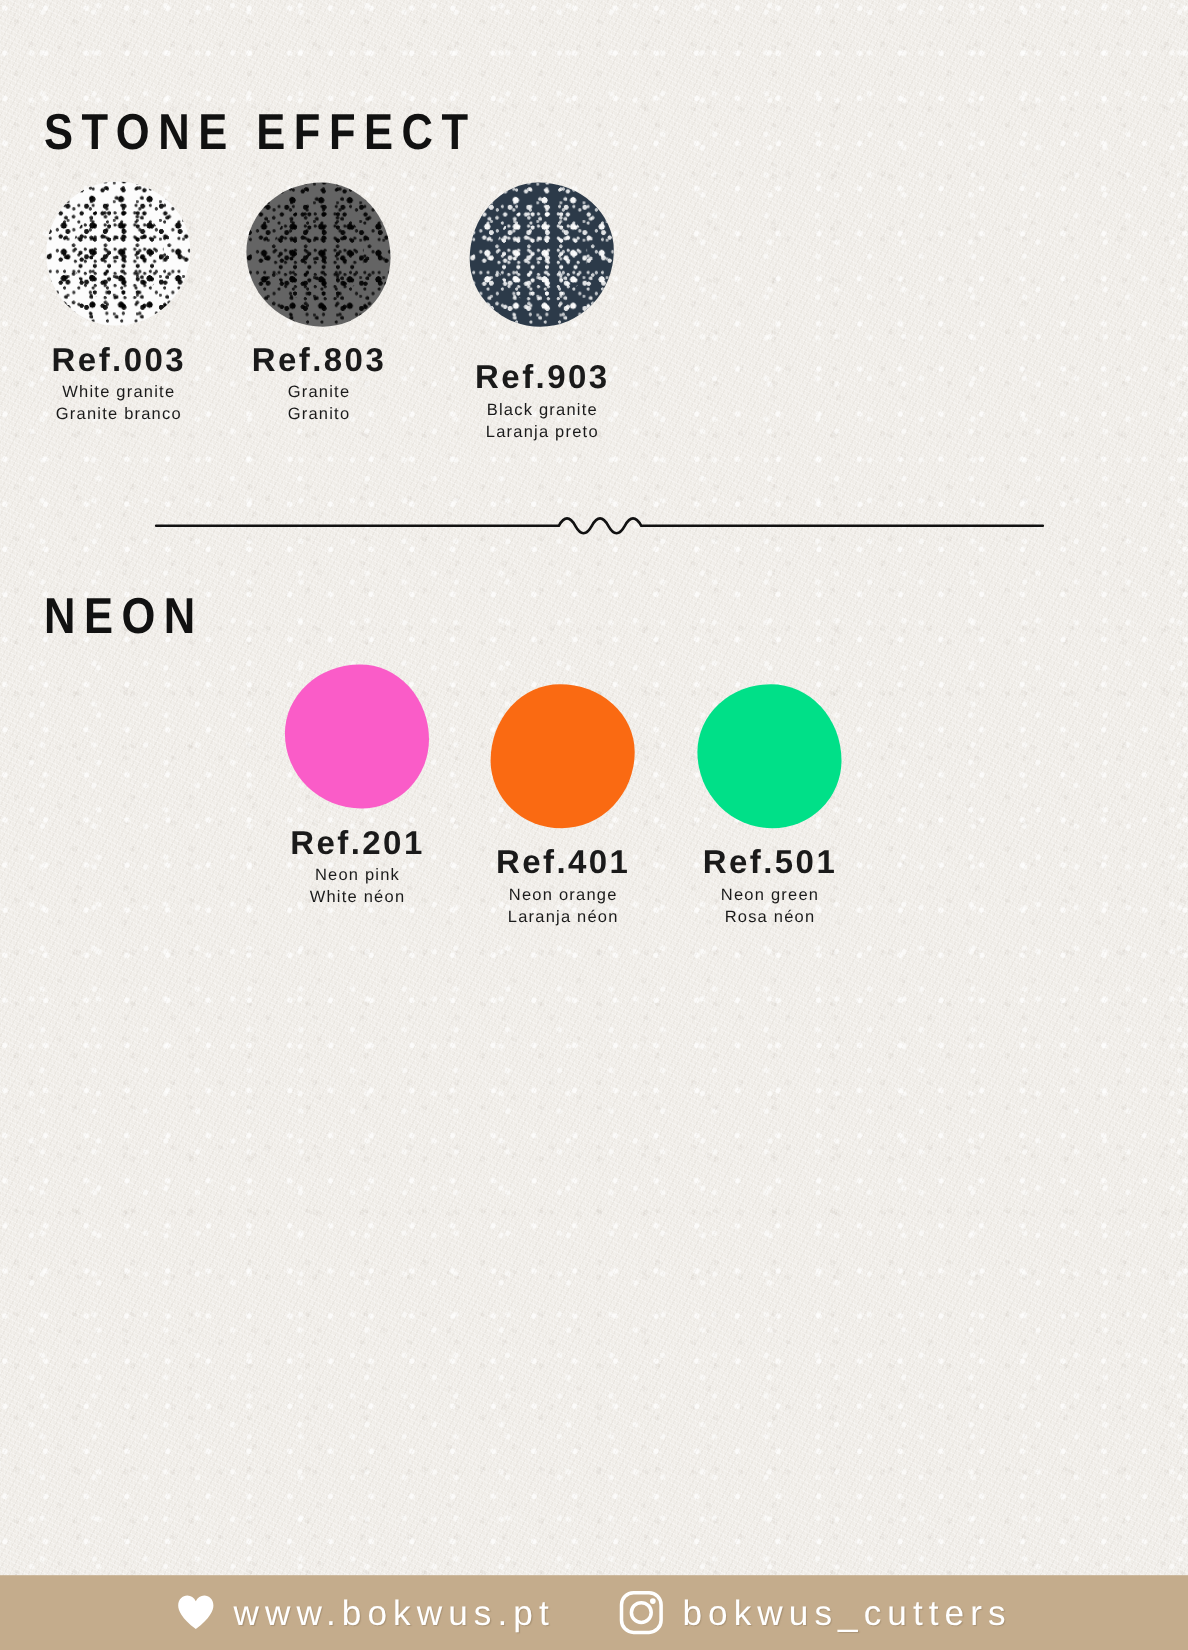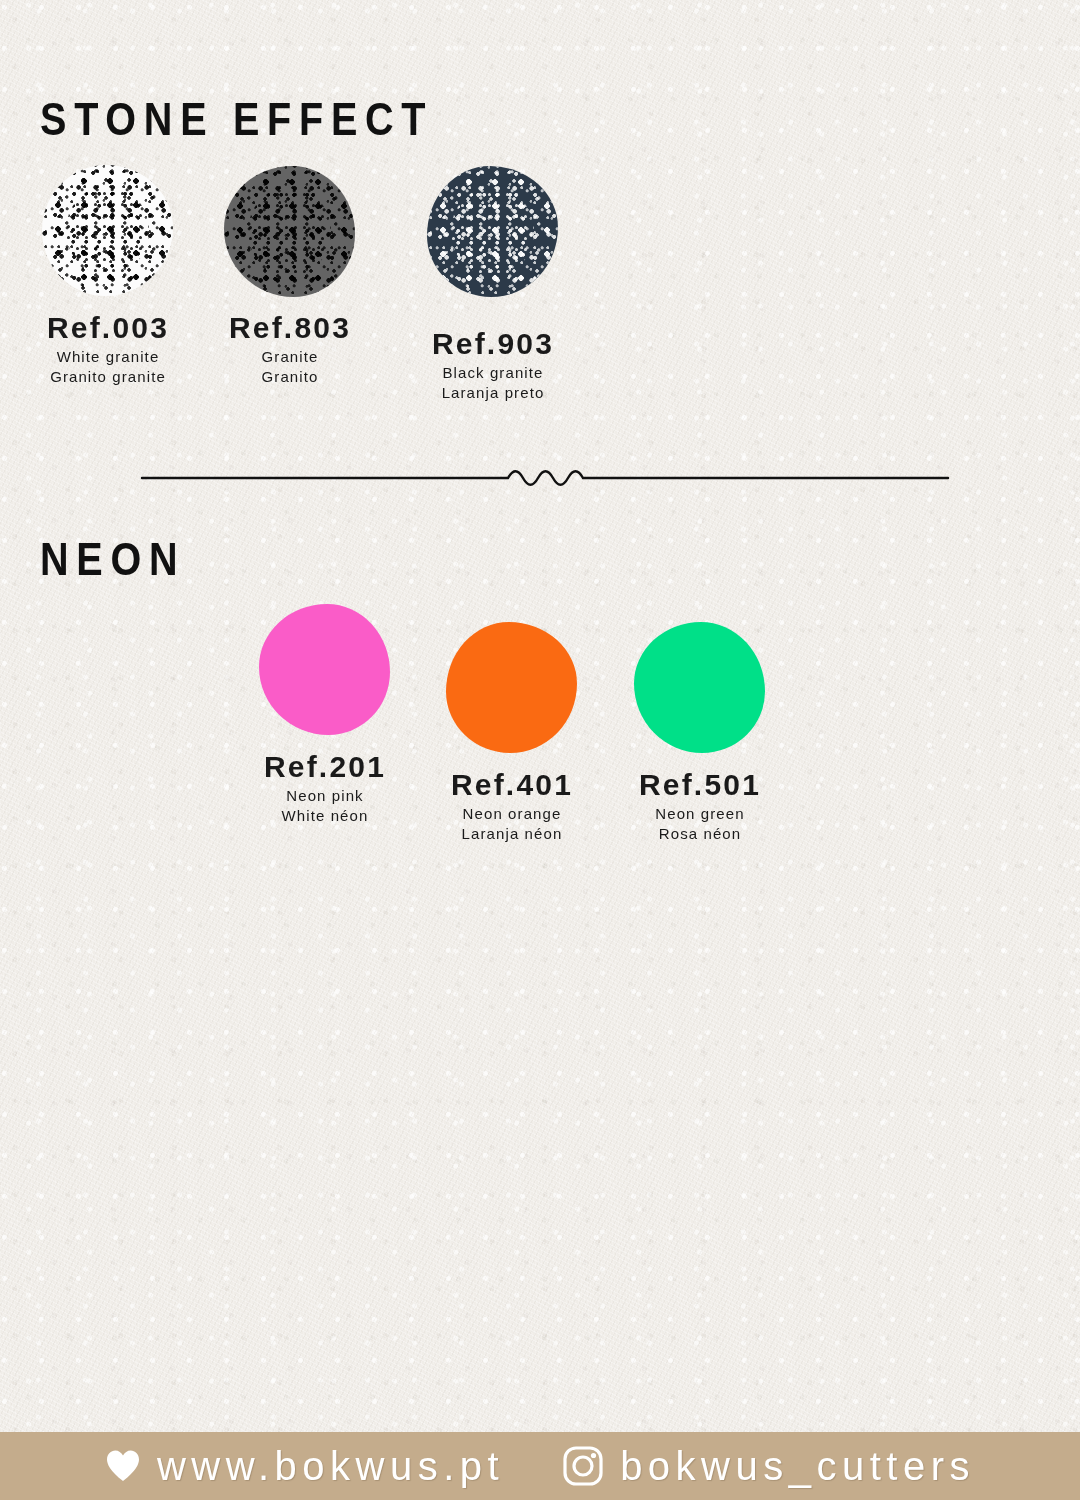--- a/index.html
+++ b/index.html
@@ -160,21 +160,21 @@
     height: 68px;
     background: #C4AC8C;
     display: flex;
     align-items: center;
     justify-content: center;
     gap: 16px;
     z-index: 3;
   }
   .footer-text {
     font-family: "Liberation Sans Narrow", "Liberation Sans", sans-serif;
-    font-size: 40px;
+    font-size: 32px;
     font-weight: 400;
     color: #FFFFFF;
     letter-spacing: 5.5px;
     white-space: nowrap;
     text-shadow: 1px 1px 1px rgba(120,100,75,.35);
   }
   #footer-gap { width: 26px; }
   .footer-icon { display: flex; align-items: center; }
 </style>
 </head>
@@ -186,21 +186,21 @@
 
   <div id="title-stone" class="section-title">STONE EFFECT</div>
 
   <div class="swatch-group" style="left:42px; top:165px;">
     <div class="swatch speckle-dark" id="sw-003" style="background-color: rgb(252, 252, 252);">
       <div class="speckle-core core-dark"></div>
     </div>
     <div class="labels" style="left:-24px; top:143px; width:180px;">
       <div class="label-ref">Ref.003</div>
       <div class="label-en">White granite</div>
-      <div class="label-pt">Granito granite</div>
+      <div class="label-pt">Granite branco</div>
     </div>
   </div>
 
   <div class="swatch-group" style="left:224px; top:166px;">
     <div class="swatch blob2 speckle-dark" id="sw-803" style="background-color: rgb(100, 100, 100);">
       <div class="speckle-core core-dark"></div>
     </div>
     <div class="labels" style="left:-24px; top:142px; width:180px;">
       <div class="label-ref">Ref.803</div>
       <div class="label-en">Granite</div>

